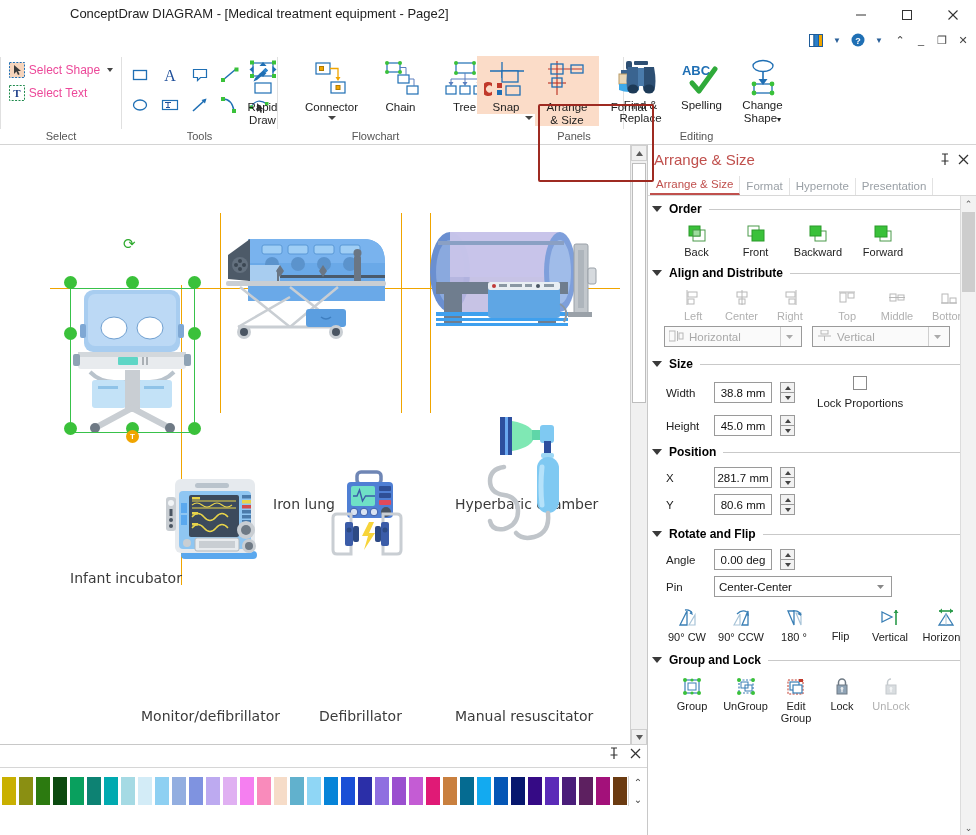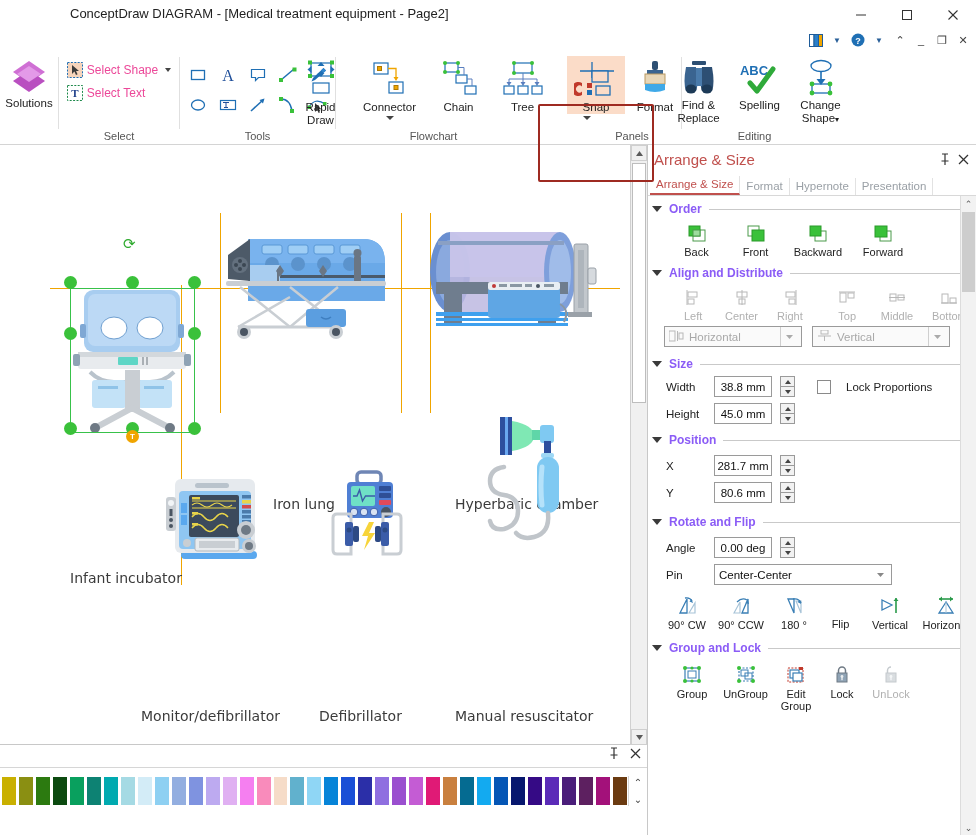--- a/index.html
+++ b/index.html
@@ -60,36 +60,36 @@
   .panel-hd{height:28px;display:flex;align-items:center;padding:0 4px 0 6px;}
   .panel-title{flex:1;font-size:15px;color:#c0504d;}
   .panel-hd .icn{width:18px;height:18px;display:flex;align-items:center;justify-content:center;color:#333;font-size:14px;}
   .tabs{display:flex;align-items:flex-end;height:22px;border-bottom:1px solid #d8d8d8;padding-left:2px;}
   .tab{font-size:11.5px;padding:2px 6px 3px;color:#9aa0a6;border-right:1px solid #e2e2e2;}
   .tab.active{color:#c0504d;border-bottom:2px solid #c0504d;border-right:1px solid #e2e2e2;}
   .panel-body{position:absolute;left:0;top:51px;right:0;bottom:0;overflow:hidden;}
 
   .sect-hd{display:flex;align-items:center;gap:7px;padding:6px 10px 2px 4px;}
   .tri{width:0;height:0;border-left:5px solid transparent;border-right:5px solid transparent;border-top:6px solid #3a3a3a;}
-  .sect-hd .nm{font-size:12px;font-weight:bold;color:#8b5cf6;white-space:nowrap;}
+  .sect-hd .nm{font-size:12px;font-weight:bold;color:#000000;white-space:nowrap;}
   .sect-hd .rule{flex:1;height:1px;background:#c9c9c9;}
 
   .iconrow{display:flex;padding:6px 0 2px 10px;}
   .iconbtn{display:flex;flex-direction:column;align-items:center;width:49px;cursor:default;}
   .iconbtn .lbl{font-size:11px;color:#222;margin-top:3px;text-align:center;line-height:12px;}
   .iconbtn.dis .lbl{color:#b0b0b0;}
 
   .fieldrow{display:flex;align-items:center;padding:3px 0 3px 18px;gap:8px;}
   .flabel{width:40px;font-size:11.5px;color:#222;}
   .ibox{width:58px;height:21px;border:1px solid #9a9a9a;background:#fff;font-size:11.5px;color:#111;
         display:flex;align-items:center;justify-content:center;box-sizing:border-box;}
   .spin{display:flex;flex-direction:column;width:15px;height:21px;}
   .spin div{flex:1;border:1px solid #9a9a9a;background:#f2f2f2;display:flex;align-items:center;justify-content:center;box-sizing:border-box;}
   .spin div:first-child{border-bottom:none;}
-  .chkwrap{display:flex;align-items:center;gap:15px;margin-left:14px;}
+  .chkwrap{display:flex;align-items:center;gap:7px;margin-left:14px;flex-direction:column;}
   .chk{width:12px;height:12px;border:1px solid #8a8a8a;background:#fff;}
   .chklbl{font-size:11.5px;color:#222;}
 
   .combo{height:21px;border:1px solid #9a9a9a;background:#fff;display:flex;align-items:center;
          padding:0 4px;font-size:11.5px;box-sizing:border-box;}
   .combo .cv{flex:1;color:#111;}
   .combo.dis{background:#fafafa;}
   .combo.dis .cv{color:#a8a8a8;}
   .cbtn{width:16px;display:flex;align-items:center;justify-content:center;border-left:1px solid #cfcfcf;height:100%;}
 
@@ -175,35 +175,20 @@
           <span style="color:#444;font-size:11px">❐</span>
         </div>
       <div class="it">
           <span style="color:#444;font-size:11px">✕</span>
         </div>
     </div>
   </div>
 
   <div class="ribbon">
 
-    <div class="rgroup" style="width:58px">
-      <div class="items">
-        <div class="bigbtn" style="min-width:56px">
-          <span class="ico">
-            <svg width="40" height="36" viewBox="0 0 40 36">
-              <polygon points="20,2 36,13 20,24 4,13" fill="#cf6fd4"></polygon>
-              <polygon points="20,11 36,22 20,33 4,22" fill="#b94fc0"></polygon>
-              <polygon points="20,7 32,15 20,23 8,15" fill="#e39ae8"></polygon>
-            </svg>
-          </span>
-          <span class="lbl">Solutions</span>
-        </div>
-      </div>
-      <div class="gname"></div>
-    </div>
     <div class="vsep"></div>
 
     <div class="rgroup" style="width:120px">
       <div class="items">
         <div class="stackbtn">
           <div class="srow">
             <span class="ico">
               <svg width="16" height="16" viewBox="0 0 16 16">
                   <rect x="0.5" y="0.5" width="15" height="15" fill="#f6d4bb" stroke="#1f6fb4" stroke-dasharray="2 1.4"></rect>
                   <path d="M5 3 L5 12 L7.4 9.6 L9 13 L10.6 12.2 L9 9 L12 9 Z" fill="#3b3b3b"></path>
@@ -391,20 +376,33 @@
               <path d="M6 12 h34 M18 3 v16" stroke="#1f6fb4" stroke-width="1.3" fill="none"></path>
               <rect x="18" y="12" width="16" height="11" fill="#fbdcc8" stroke="#1f6fb4" stroke-width="1.3"></rect>
               <path d="M6 25 a7 7 0 1 0 0 12 v-3.5 a3.5 3.5 0 1 1 0 -5 Z" fill="#c0392b" transform="translate(2,-1)"></path>
               <rect x="13" y="24" width="5" height="5" fill="#c0392b"></rect>
               <rect x="13" y="31" width="5" height="5" fill="#1f6fb4"></rect>
               <rect x="22" y="27" width="14" height="9" fill="none" stroke="#1f6fb4" stroke-width="1.3"></rect>
             </svg>
           </span>
           <span class="lbl">Snap</span>
         </div>
+        <div class="bigbtn" style="min-width:52px;background:#fbdcc8">
+          <span class="ico">
+            <svg width="44" height="40" viewBox="0 0 44 40">
+              <path d="M12 2 v34" stroke="#c0392b" stroke-width="1.2"></path>
+              <path d="M3 10 h34" stroke="#c0392b" stroke-width="1.2"></path>
+              <path d="M3 24 h18" stroke="#c0392b" stroke-width="1.2"></path>
+              <rect x="6" y="5" width="12" height="10" fill="none" stroke="#1f6fb4" stroke-width="1.3"></rect>
+              <rect x="26" y="6" width="12" height="8" fill="none" stroke="#1f6fb4" stroke-width="1.3"></rect>
+              <rect x="7" y="19" width="10" height="9" fill="none" stroke="#1f6fb4" stroke-width="1.3"></rect>
+            </svg>
+          </span>
+          <span class="lbl">Arrange<br>&amp; Size</span>
+        </div>
         <div class="bigbtn" style="min-width:48px">
           <span class="ico">
             <svg width="44" height="40" viewBox="0 0 44 40">
               <rect x="19" y="2" width="6" height="9" rx="2" fill="#2d4f73"></rect>
               <rect x="14" y="11" width="16" height="4" fill="#3a6490"></rect>
               <rect x="12" y="15" width="20" height="10" fill="#e8d7b8" stroke="#b99a63"></rect>
               <path d="M12 25 h20 v6 q-10 4 -20 0 Z" fill="#3fa9e8"></path>
             </svg>
           </span>
           <span class="lbl">Format</span>

